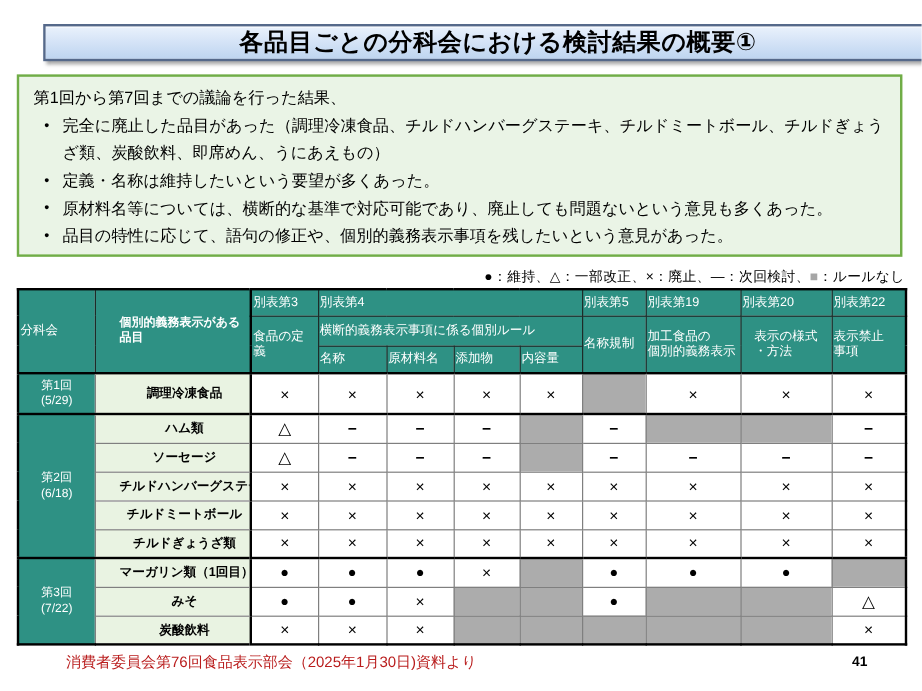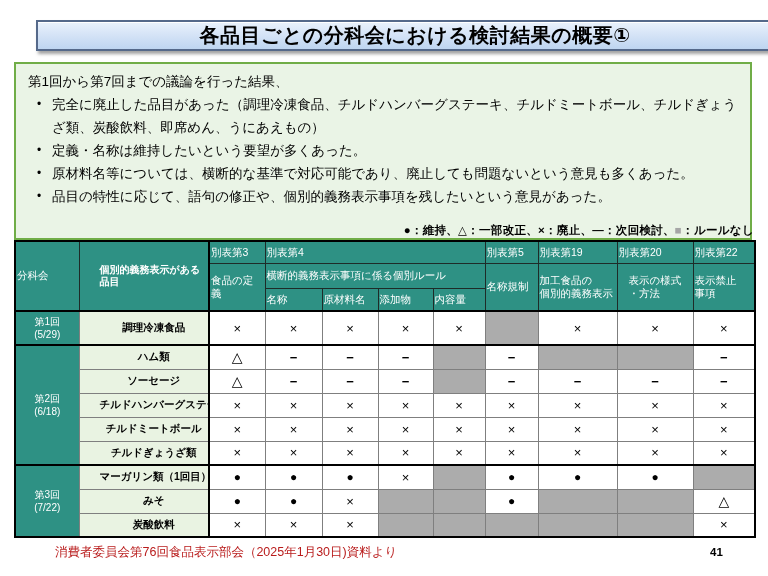--- a/index.html
+++ b/index.html
@@ -16,31 +16,31 @@
   .title-bar{
     position:absolute;left:4px;top:20px;width:758px;height:31px;
     border:2px solid var(--title-border);
     background:linear-gradient(to bottom,#EAF2FC 0%,#D6E4F7 45%,#BED5F0 100%);
     box-shadow:2px 3px 3px rgba(90,90,90,.55), inset 0 1px 0 #fff;
     display:flex;align-items:center;justify-content:center;
     font-size:20px;font-weight:bold;letter-spacing:0.5px;margin-left:32px;
   }
   
   .summary-box{
-    position:absolute;left:14px;top:62px;width:738px;height:178px;
+    position:absolute;left:14px;top:62px;width:738px;height:152px;
     background:var(--box-bg);border:2px solid var(--box-border);
     padding:6px 10px 4px 10px;font-size:13.5px;line-height:23px;
   }
   .summary-intro{padding-left:2px;}
   .bullet-row{display:flex;}
   .bullet-mark{width:26px;flex:0 0 26px;text-align:center;font-size:12px;}
   .bullet-text{flex:1;}
   
   .legend{
-    position:absolute;top:223px;right:14px;font-size:11.5px;font-weight:bold;
+    position:absolute;top:223px;right:14px;font-size:11.5px;font-weight:normal;
     letter-spacing:0.3px;
   }
   .legend .sq{color:#A6A6A6;}
   
   .result-table{
     position:absolute;left:14px;top:240px;width:740px;
     border-collapse:collapse;table-layout:fixed;border:2px solid #000;
   }
   .result-table th{
     background:var(--teal);color:#fff;font-weight:normal;

